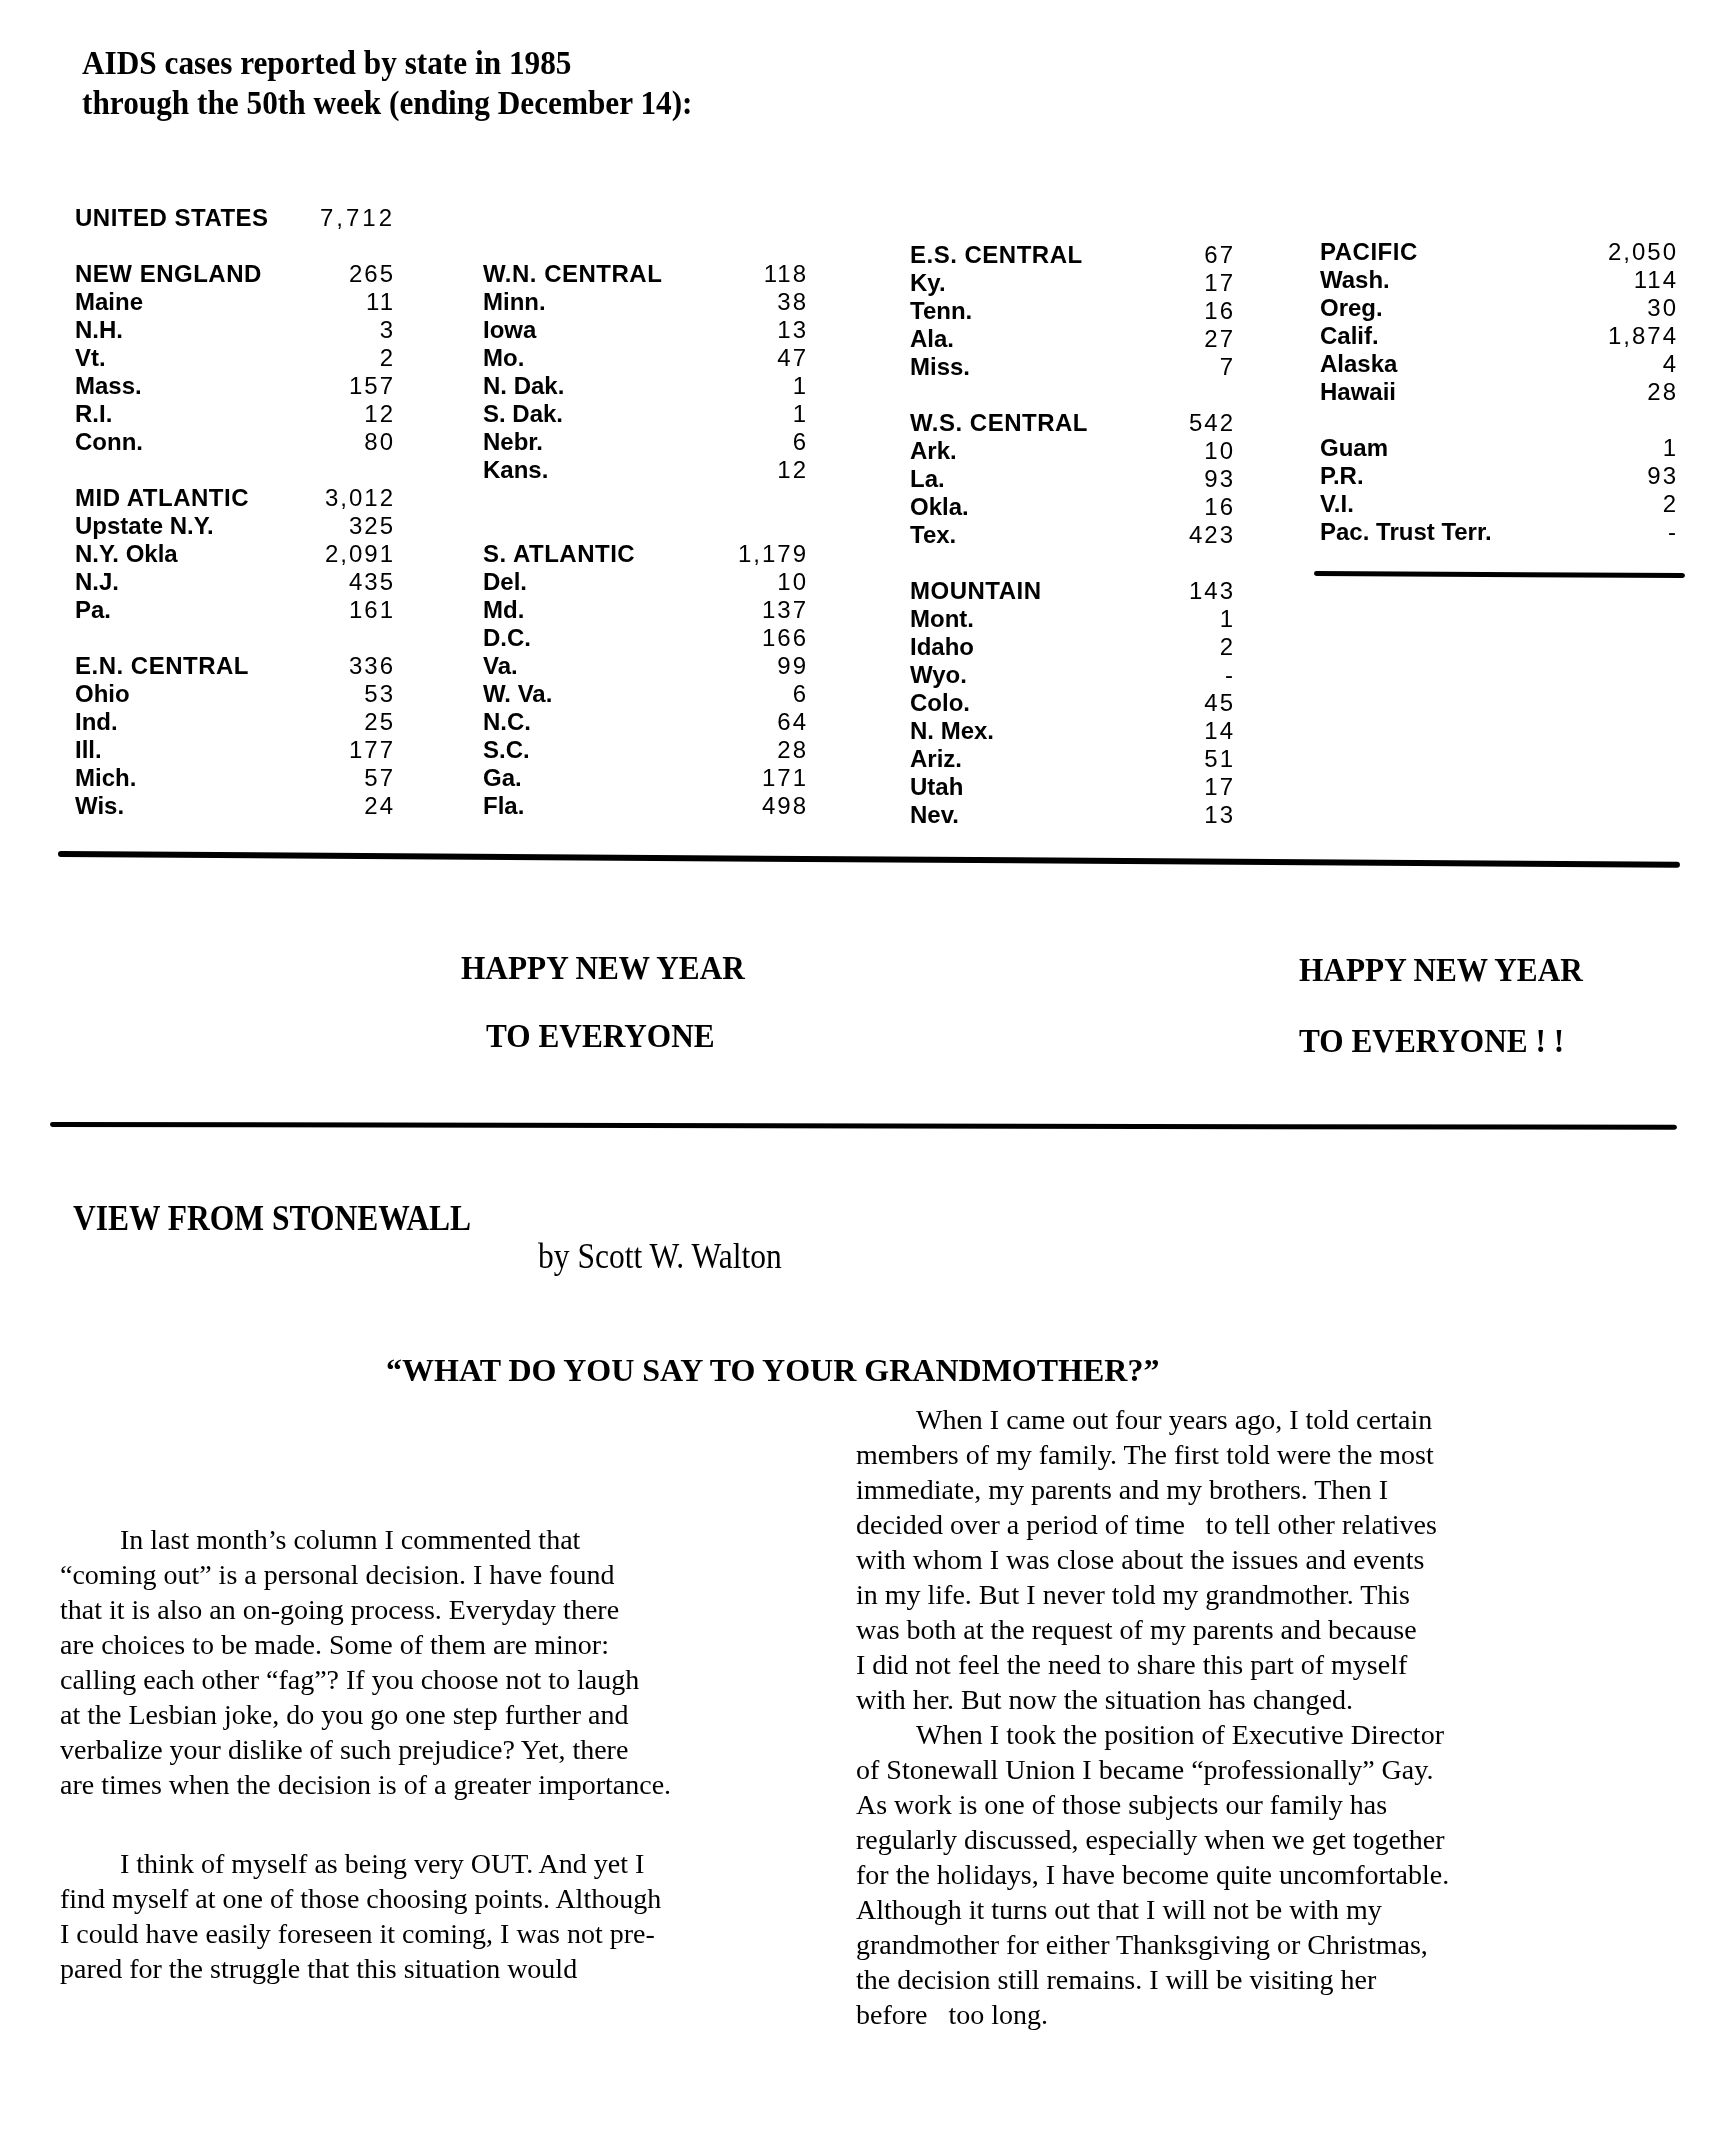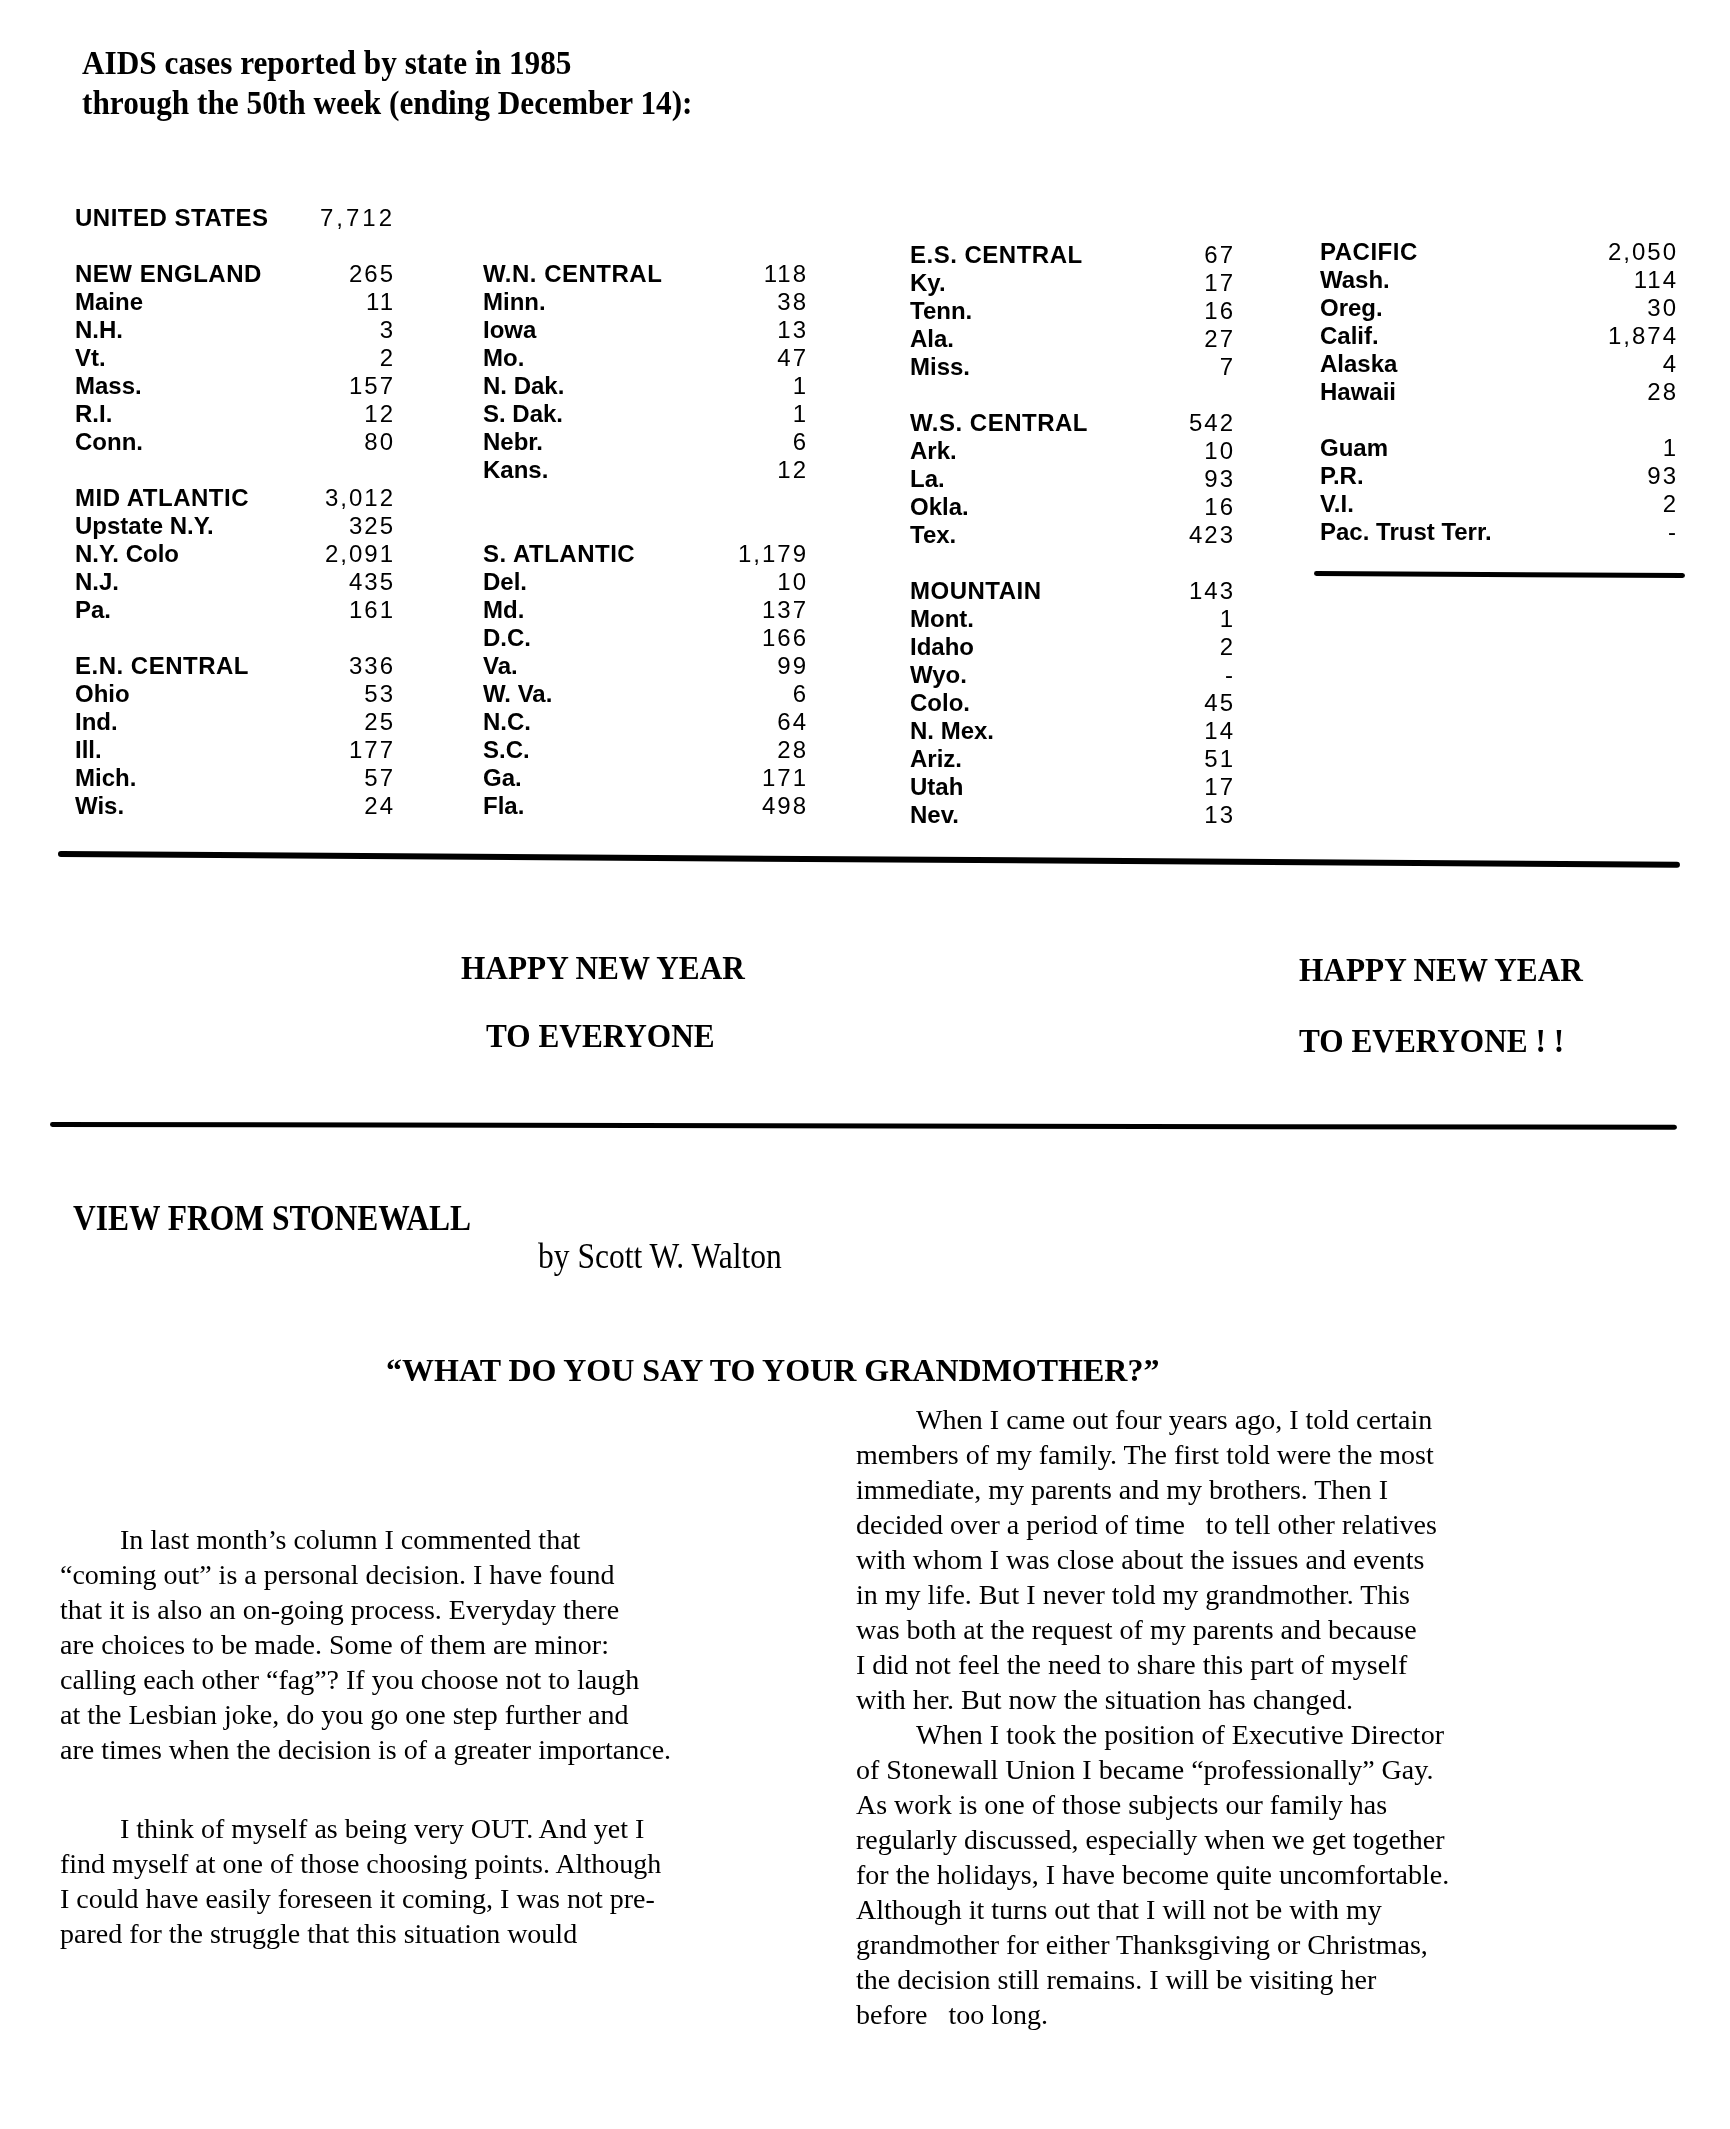--- a/index.html
+++ b/index.html
@@ -92,21 +92,21 @@
     <div class="gap"></div>
     <div class="row region">
       <span class="lbl">MID ATLANTIC</span>
       <span class="val">3,012</span>
     </div>
     <div class="row">
       <span class="lbl">Upstate N.Y.</span>
       <span class="val">325</span>
     </div>
     <div class="row">
-      <span class="lbl">N.Y. Colo</span>
+      <span class="lbl">N.Y. Okla</span>
       <span class="val">2,091</span>
     </div>
     <div class="row">
       <span class="lbl">N.J.</span>
       <span class="val">435</span>
     </div>
     <div class="row">
       <span class="lbl">Pa.</span>
       <span class="val">161</span>
     </div>
@@ -349,20 +349,21 @@
 <div id="byline" class="serif">by Scott W. Walton</div>
 <div id="headline" class="serif">“WHAT DO YOU SAY TO YOUR GRANDMOTHER?”</div>
 
 <div id="left-body" class="para serif">
     <div class="line indent" style="white-space: pre;">In last month’s column I commented that</div>
     <div class="line" style="white-space: pre;">“coming out” is a personal decision. I have found</div>
     <div class="line" style="white-space: pre;">that it is also an on-going process. Everyday there</div>
     <div class="line" style="white-space: pre;">are choices to be made. Some of them are minor:</div>
     <div class="line" style="white-space: pre;">calling each other “fag”? If you choose not to laugh</div>
     <div class="line" style="white-space: pre;">at the Lesbian joke, do you go one step further and</div>
+    <div class="line" style="white-space: pre;">verbalize your dislike of such prejudice? Yet, there</div>
     <div class="line" style="white-space: pre;">are times when the decision is of a greater importance.</div>
     <div class="line indent" style="white-space: pre; margin-top: 44px;">I think of myself as being very OUT. And yet I</div>
     <div class="line" style="white-space: pre;">find myself at one of those choosing points. Although</div>
     <div class="line" style="white-space: pre;">I could have easily foreseen it coming, I was not pre-</div>
     <div class="line" style="white-space: pre;">pared for the struggle that this situation would</div>
   </div>
 <div id="right-body" class="para serif">
     <div class="line indent" style="white-space: pre;">When I came out four years ago, I told certain</div>
     <div class="line" style="white-space: pre;">members of my family. The first told were the most</div>
     <div class="line" style="white-space: pre;">immediate, my parents and my brothers. Then I</div>

